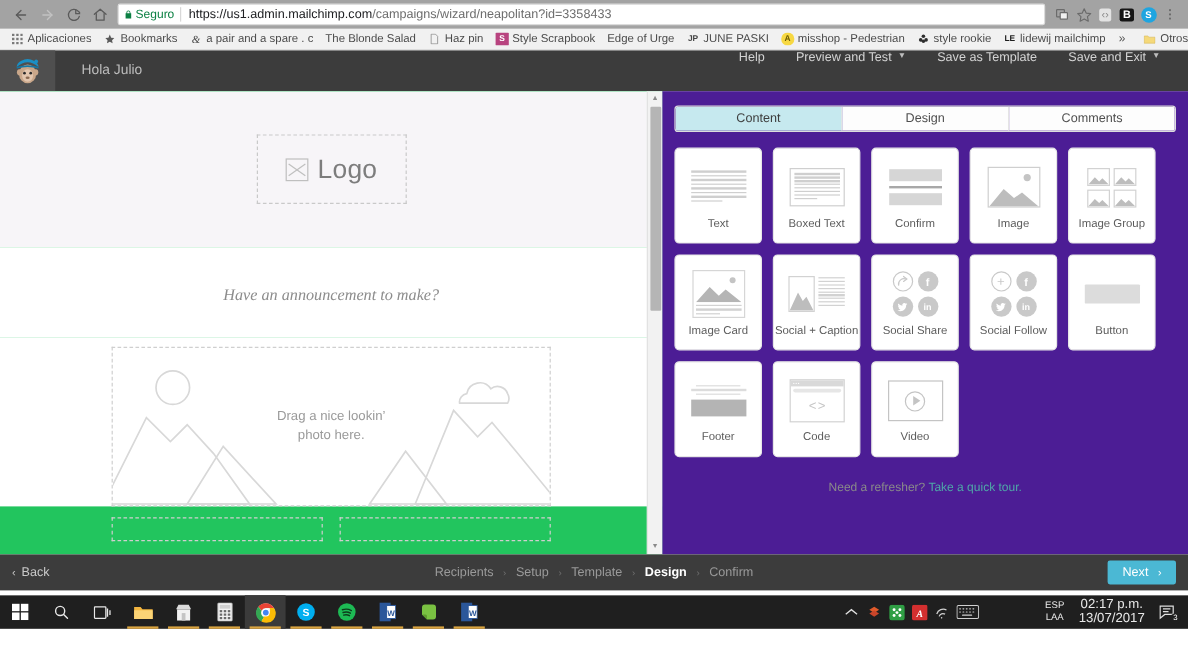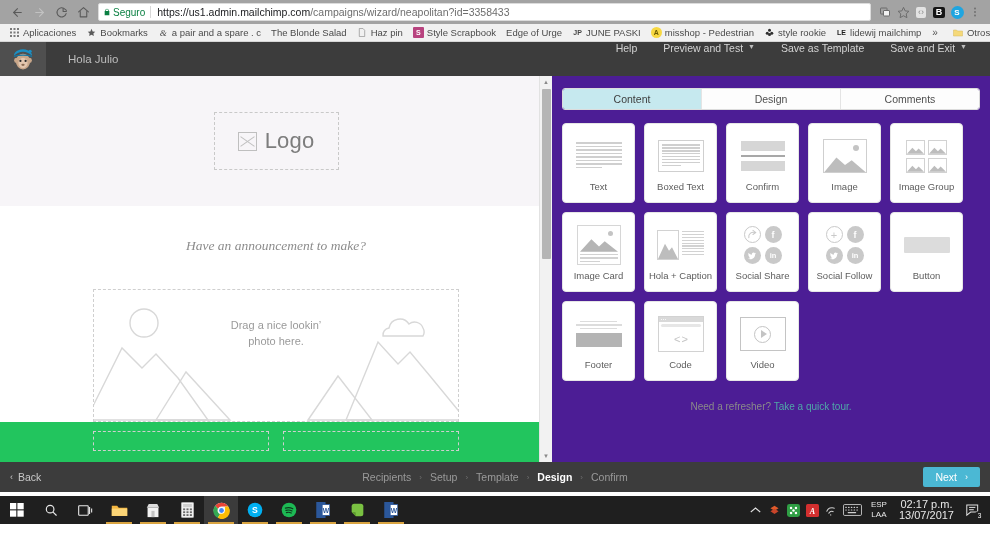--- a/index.html
+++ b/index.html
@@ -96,21 +96,21 @@
     font-family:"Liberation Serif", serif; font-style:italic; font-size:13.5px;
     color:#8c8c8c; margin-bottom:9px;
   }
   #hero-title { font-size:25px; font-weight:bold; color:#1c1c1c; letter-spacing:-0.3px; }
 
   #photo-drop-wrap { background:#fff; padding:8px 0 0 0; display:flex; justify-content:center;}
   #photo-drop {
     width:366px; height:133px; border:1px dashed #cfcfcf; position:relative; overflow:hidden;
   }
   #photo-drop-label {
-    position:absolute; left:0; right:0; top:27px; text-align:center;
+    position:absolute; left:0; right:0; top:49px; text-align:center;
     font-size:11px; color:#9a9a9a; line-height:16px;
   }
   #second-drop-row { display:flex; justify-content:center; gap:14px; margin-top:9px; }
   .half-drop { width:176px; height:20px; border:1px dashed #cfcfcf; }
 
   
   #preview-scrollbar {
     position:absolute; right:0; top:0; width:13px; height:386px; background:#f2f2f2;
     border-left:1px solid #e2e2e2;
   }
@@ -220,21 +220,21 @@
   .tb-btn {
     width:34px; height:28px; display:flex; align-items:center; justify-content:center;
     position:relative; flex:0 0 auto;
   }
   .tb-btn.running:after {
     content:""; position:absolute; bottom:0; left:4px; right:4px; height:2px; background:#d9a441;
   }
   .tb-btn.active { background:#3b3b3b; }
   #tray { margin-left:auto; display:flex; align-items:center; gap:0; padding-right:4px; }
   .tray-ico { width:19px;height:28px;display:flex;align-items:center;justify-content:center;flex:0 0 auto;}
-  #tray-lang { color:#e8e8e8; font-size:8px; line-height:10px; text-align:center; padding:0 6px; }
+  #tray-lang { color:#e8e8e8; font-size:8px; line-height:10px; text-align:center; padding:0 6px;margin-left:46px; }
   #tray-clock { color:#e8e8e8; font-size:11px; line-height:11px; text-align:center; padding:0 6px; }
   #tray-notif { width:26px;height:28px;display:flex;align-items:center;justify-content:center;position:relative;}
   #notif-count {
     position:absolute; right:2px; bottom:4px; font-size:6.5px; color:#fff;
     background:#1f1f1f; border-radius:50%; width:9px; height:9px;
     display:flex;align-items:center;justify-content:center;
   }
 </style>
 </head>
 <body>
@@ -595,21 +595,21 @@
                   <i></i>
                   <i></i>
                   <i></i>
                   <i></i>
                   <i></i>
                   <i></i>
                   <i></i>
                 </div>
             </div>
           </div>
-          <div class="block-label">Hola + Caption</div>
+          <div class="block-label">Social + Caption</div>
         </div>
 
         <div class="block-tile">
           <div class="block-art">
             <div class="social-grid">
               <div class="soc outline">
                 <svg width="11" height="11" viewBox="0 0 24 24" fill="none" stroke="#c9c9c9" stroke-width="2.2" stroke-linecap="round">
                     <path d="M4 19 A10 10 0 0 1 18 8"></path>
                     <polyline points="13 3 19 7.5 13 12"></polyline>
                   </svg>

